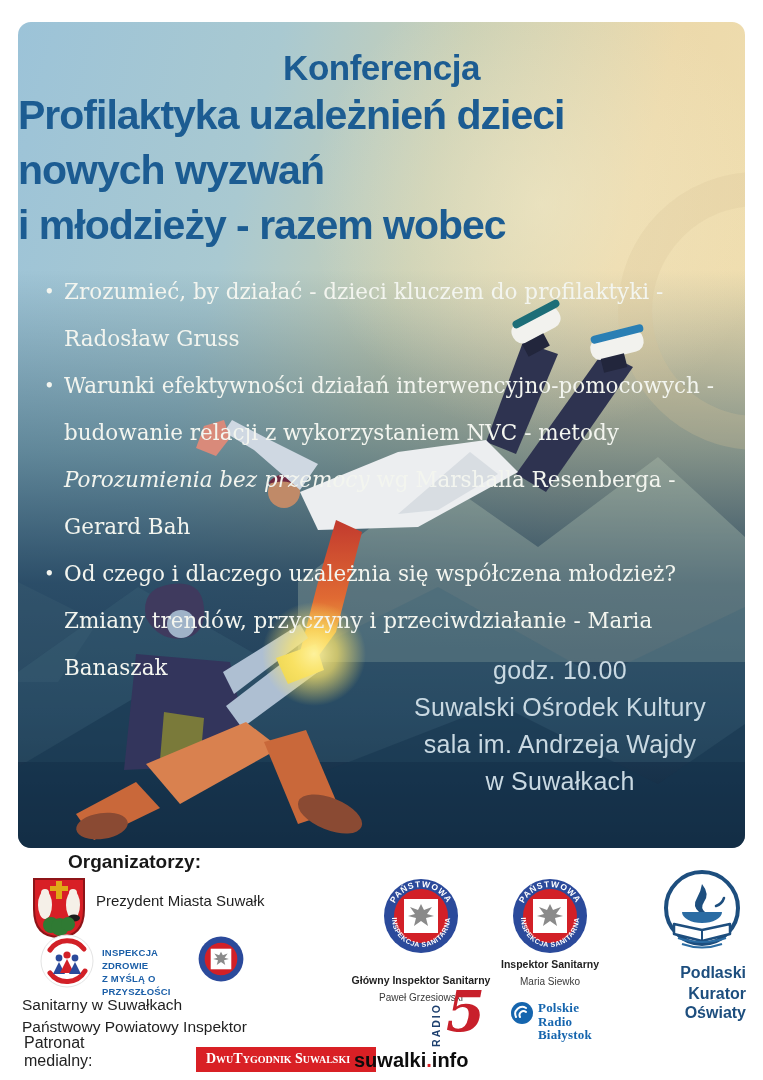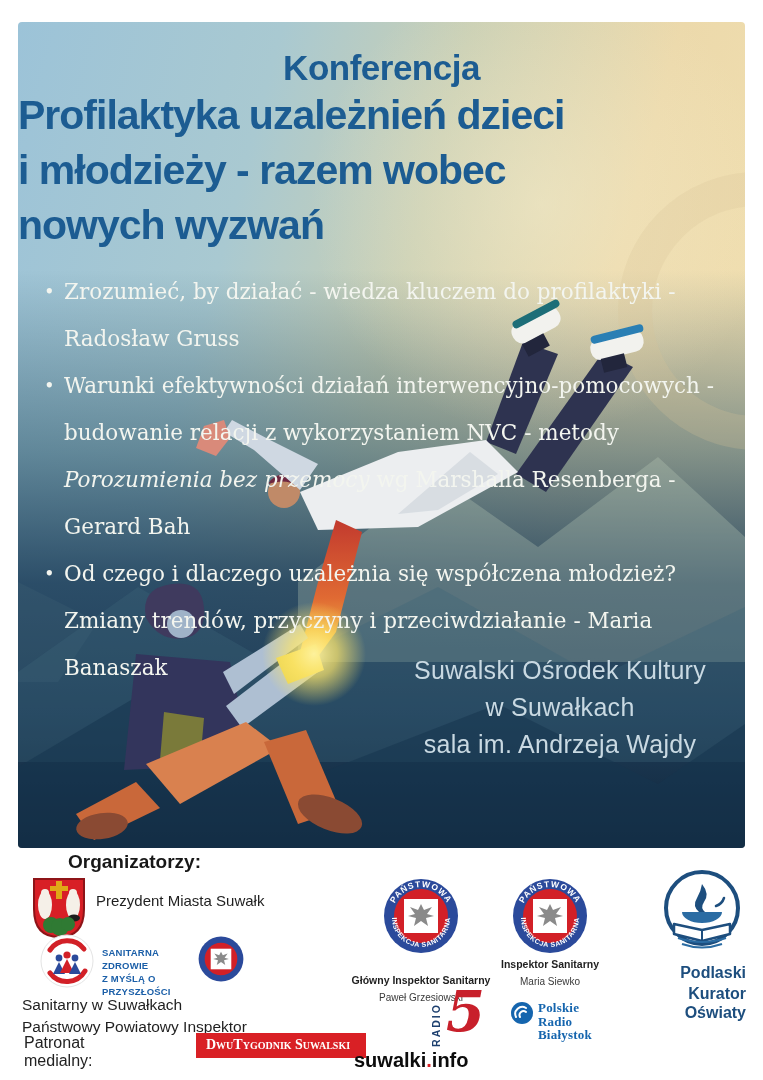--- a/index.html
+++ b/index.html
@@ -3,21 +3,21 @@
 <meta charset="utf-8">
 <style>
   html,body{margin:0;padding:0;}
   body{
     width:763px;height:1080px;position:relative;background:#ffffff;
     font-family:"Liberation Sans", sans-serif;overflow:hidden;
   }
   
   .poster{
     position:absolute;left:18px;top:22px;width:727px;height:826px;
-    border-radius:4px;overflow:hidden;
+    border-radius:13px;overflow:hidden;
     background:
       radial-gradient(circle at 72% 22%, rgba(246,238,205,0.50), rgba(246,238,205,0) 28%),
       linear-gradient(to bottom, rgba(20,40,60,0) 30%, rgba(43,84,105,0.55) 52%, rgba(30,64,92,0.90) 68%, #1e3d58 84%, #10253a 100%),
       linear-gradient(105deg, #9cc3d8 0%, #a9c9d1 28%, #c9cfb4 48%, #ecd9ab 70%, #f3e2b2 100%);
   }
   .watermark-e{
     position:absolute;left:600px;top:150px;width:210px;height:210px;border-radius:50%;
     border:34px solid rgba(214,196,150,0.25);
   }
   .scene{position:absolute;left:0;top:0;width:727px;height:826px;}
@@ -50,23 +50,23 @@
   .chronimy-logo{position:absolute;left:40px;top:86px;}
   .chronimy-text{
     position:absolute;left:102px;top:98px;width:100px;
     font-size:9.5px;font-weight:700;color:#1b5fa8;line-height:13px;letter-spacing:0.2px;
   }
   .badge-small{position:absolute;left:198px;top:88px;}
   .ppis-label{position:absolute;left:22px;top:146px;font-size:15.5px;line-height:22px;}
   .media-row{position:absolute;left:24px;top:181px;height:40px;}
   .media-heading{position:absolute;left:0;top:5px;font-size:16px;color:#222;}
   .dwutygodnik{
-    position:absolute;left:172px;top:4px;background:#d92025;color:#fff;
+    position:absolute;left:172px;top:18px;background:#d92025;color:#fff;
     font-family:"Liberation Serif", serif;font-variant:small-caps;font-weight:700;
-    font-size:14px;padding:4px 16px 5px 10px;white-space:nowrap;
+    font-size:14px;padding:4px 26px 5px 10px;white-space:nowrap;
   }
   .suwalki-info{position:absolute;left:330px;top:20px;font-size:20px;font-weight:800;color:#0c0c0c;white-space:nowrap;}
   .suwalki-info .dot{color:#d92025;}
   .radio5{position:absolute;left:404px;top:-40px;width:64px;height:84px;}
   .radio5 .vert{
     position:absolute;left:-14px;top:30px;transform:rotate(-90deg);transform-origin:center;
     font-size:10.5px;font-weight:700;letter-spacing:2px;color:#1c3f6e;
   }
   .radio5 .five{
     position:absolute;left:18px;top:-6px;font-family:"DejaVu Serif", serif;
@@ -144,43 +144,44 @@
       <ellipse cx="312" cy="792" rx="34" ry="16" transform="rotate(22 312 792)" fill="#8a4a33"></ellipse>
       <ellipse cx="84" cy="804" rx="26" ry="13" transform="rotate(-8 84 804)" fill="#8a4a33"></ellipse>
     </g>
 
     <circle cx="296" cy="632" r="52" fill="url(#glowGrad)"></circle>
   </svg>
 
   <div class="kicker">Konferencja</div>
   <div class="title">
     <div>Profilaktyka uzależnień dzieci</div>
+    <div>nowych wyzwań</div>
     <div>i młodzieży - razem wobec</div>
-    <div>nowych wyzwań</div>
   </div>
 
   <div class="bullets">
     <div class="bullet-item">
       <span class="blt">•</span>
-      <span>Zrozumieć, by działać - wiedza kluczem do profilaktyki - Radosław Gruss</span>
+      <span>Zrozumieć, by działać - dzieci kluczem do profilaktyki - Radosław Gruss</span>
     </div>
     <div class="bullet-item">
       <span class="blt">•</span>
       <span>Warunki efektywności działań interwencyjno-pomocowych - budowanie relacji z wykorzystaniem NVC - metody </span><span class="it">Porozumienia bez przemocy</span><span> wg Marshalla Resenberga - Gerard Bah</span>
     </div>
     <div class="bullet-item">
       <span class="blt">•</span>
       <span>Od czego i dlaczego uzależnia się współczena młodzież? Zmiany trendów, przyczyny i przeciwdziałanie - Maria Banaszak</span>
     </div>
   </div>
 
   <div class="event">
+    <div>godz. 10.00</div>
     <div>Suwalski Ośrodek Kultury</div>
+    <div>sala im. Andrzeja Wajdy</div>
     <div>w Suwałkach</div>
-    <div>sala im. Andrzeja Wajdy</div>
   </div>
 </div>
 
 <div class="footer">
 
   <div class="sec-heading org-heading">Organizatorzy:</div>
 
   <svg class="crest" width="54" height="62" viewBox="0 0 54 62" aria-hidden="true">
     <path d="M2 2 h50 v30 q0 28 -25 28 q-25 0 -25 -28 z" fill="#d81f26" stroke="#8e1418" stroke-width="2"></path>
     <rect x="24" y="4" width="6" height="18" fill="#e0a817"></rect>
@@ -202,21 +203,21 @@
     <path d="M45 37 a21 21 0 0 1 -35 2" fill="none" stroke="#d22027" stroke-width="5" stroke-linecap="round"></path>
     <circle cx="19" cy="24" r="3.4" fill="#2b4a9b"></circle>
       <polygon points="19,28 13,40 25,40" fill="#2b4a9b"></polygon>
     <circle cx="27" cy="21" r="3.6" fill="#d22027"></circle>
       <polygon points="27,25 20,39 34,39" fill="#d22027"></polygon>
     <circle cx="35" cy="24" r="3.4" fill="#2b4a9b"></circle>
       <polygon points="35,28 29,40 41,40" fill="#2b4a9b"></polygon>
   </svg>
 
   <div class="chronimy-text">
-    <div>SANITARNA ZDROWIE</div>
+    <div>INSPEKCJA ZDROWIE</div>
     <div>Z MYŚLĄ O PRZYSZŁOŚCI</div>
   </div>
 
   <svg class="badge-small" width="46" height="46" viewBox="0 0 76 76" aria-hidden="true">
     <circle cx="38" cy="38" r="37" fill="#2b4a9b"></circle>
     <circle cx="38" cy="38" r="27" fill="#d22027"></circle>
     <rect x="21" y="21" width="34" height="34" fill="#ffffff"></rect>
     <path d="M38 26 l3 6 8 -3 -5 7 7 2 -8 2 2 8 -7 -5 -7 5 2 -8 -8 -2 7 -2 -5 -7 8 3 z" fill="#8a8a8a"></path>
   </svg>
 

